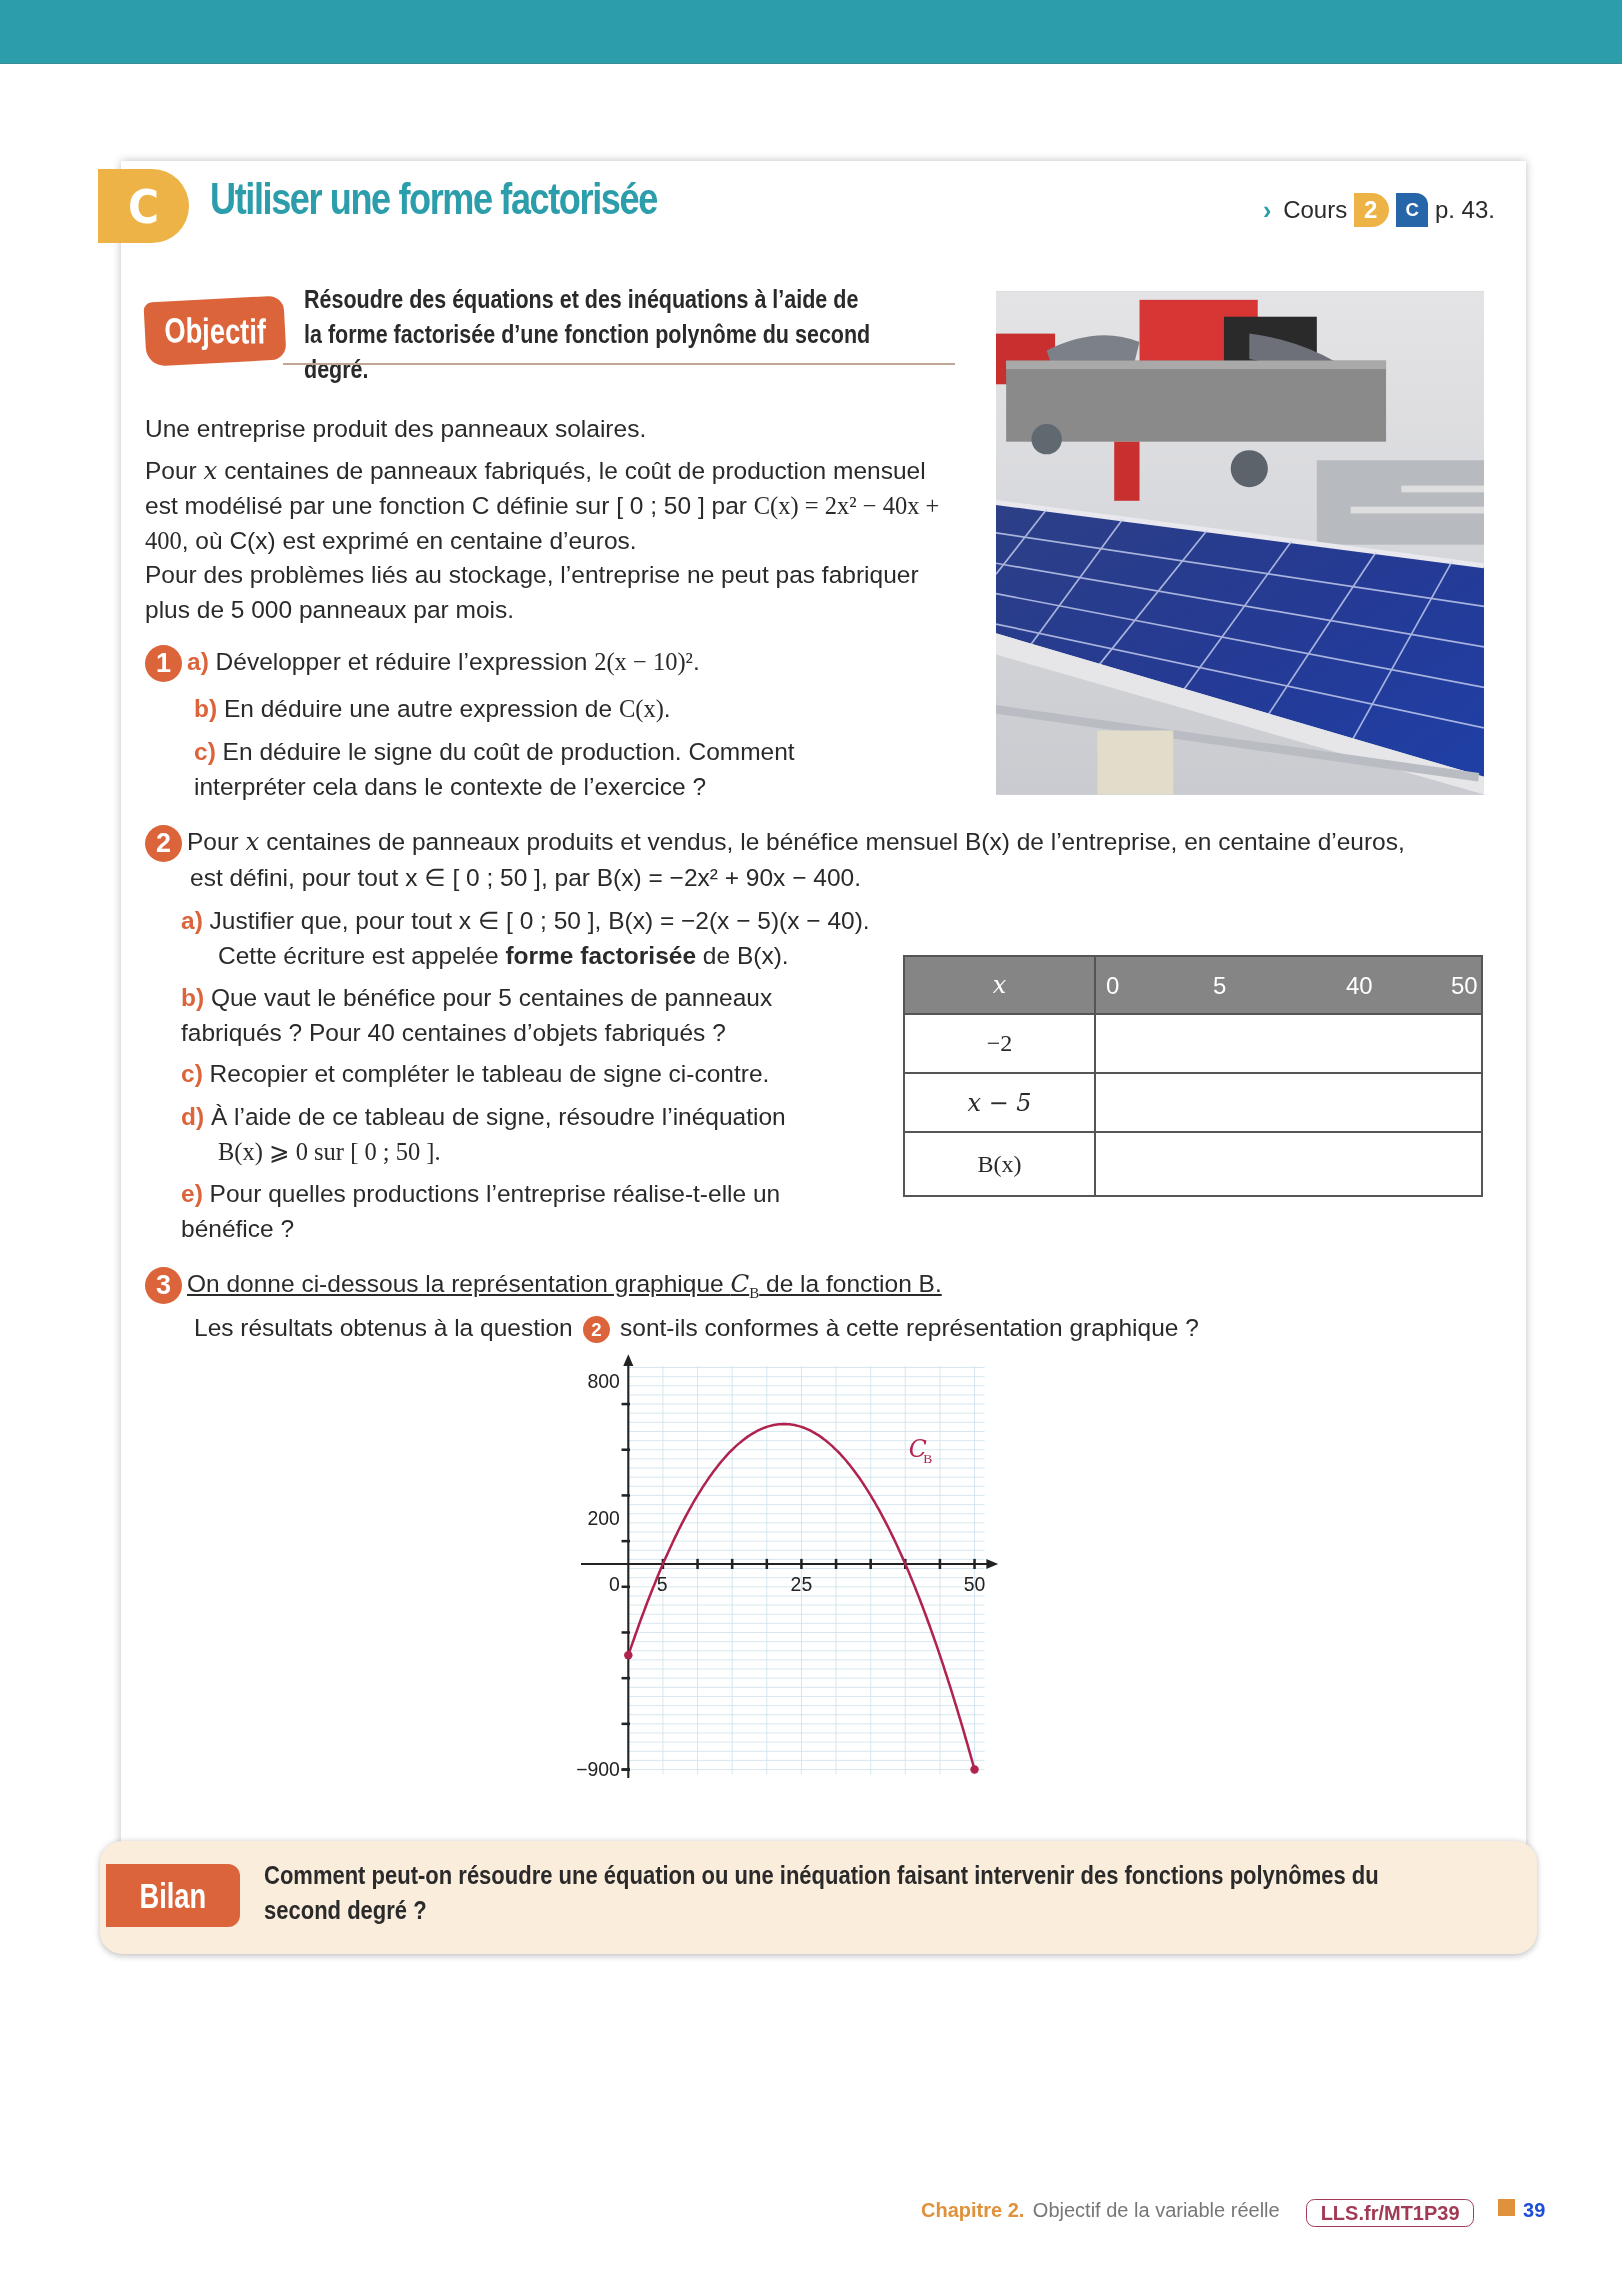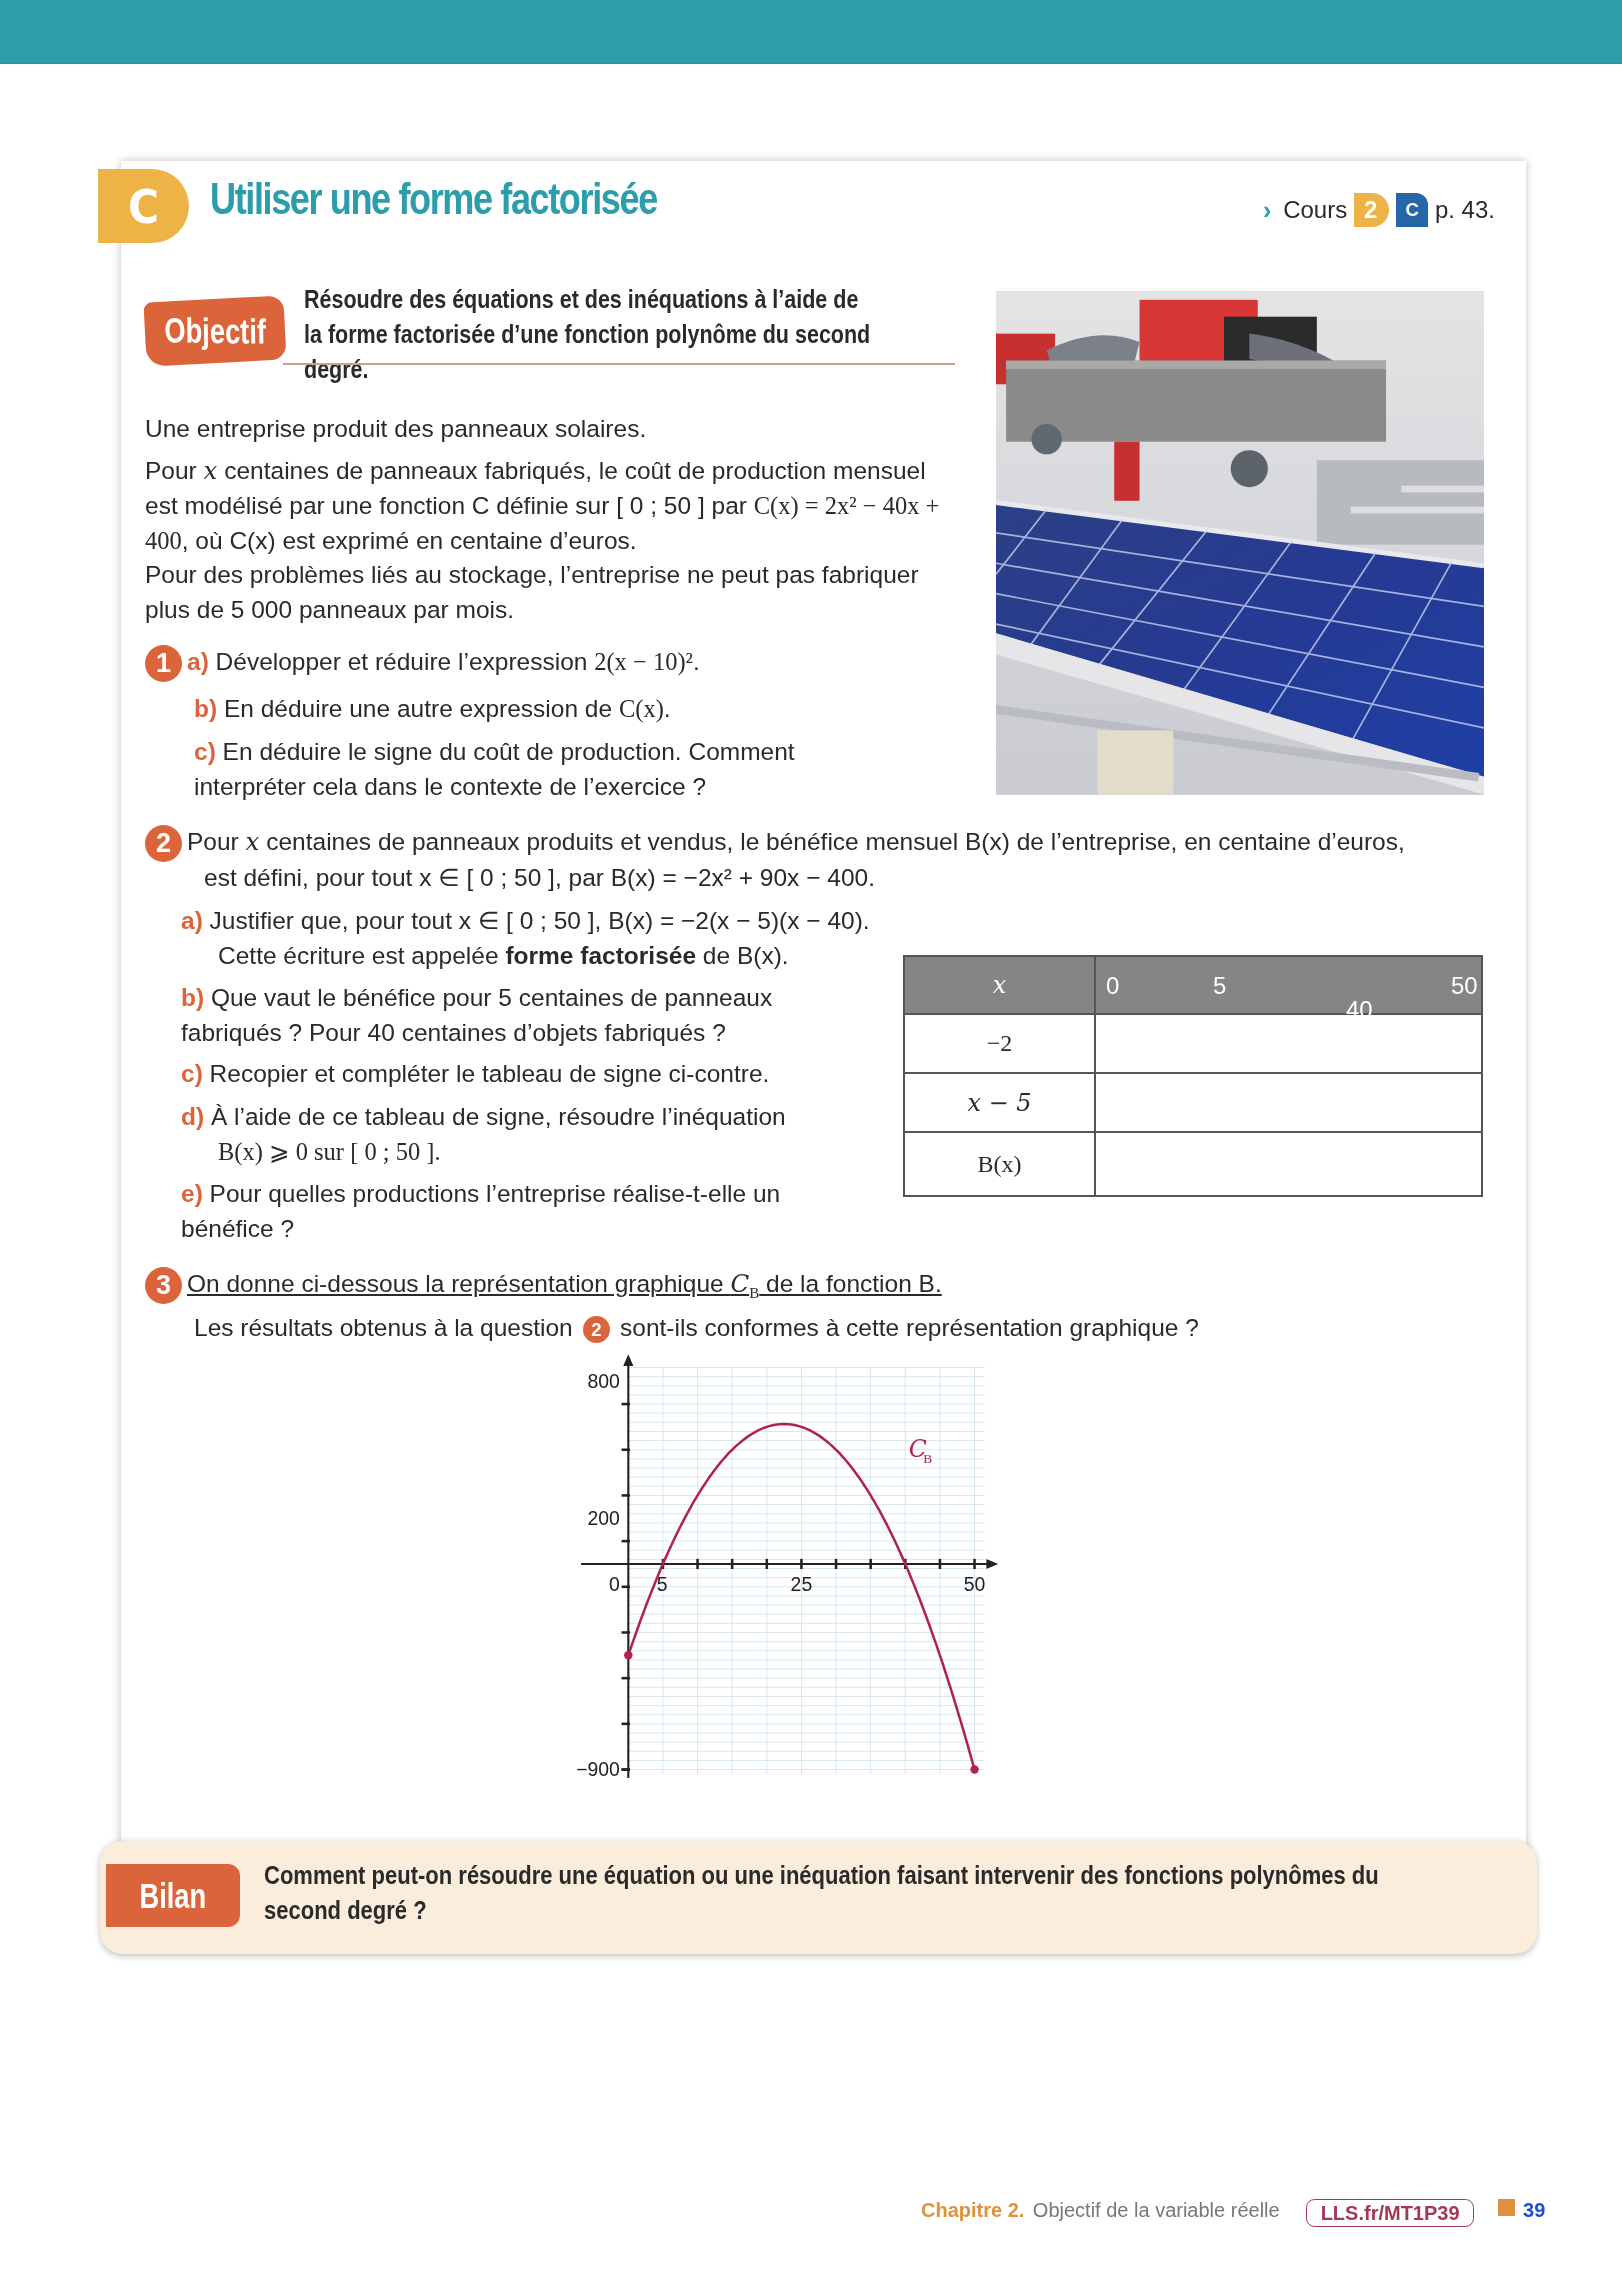--- a/index.html
+++ b/index.html
@@ -155,21 +155,21 @@
   <span>En déduire une autre expression de </span><span class="mroman">C(x)</span><span>.</span>
 </div>
 <div class="para" style="top:734px; left:194px; width:668px;">
   <span class="ql">c)</span>
   <span>En déduire le signe du coût de production. Comment interpréter cela dans le contexte de l’exercice ?</span>
 </div>
 
 <div class="para" style="top:824px; left:145px; width:1369px;">
   <span class="qnum">2</span><span>Pour </span><span class="math">x</span><span> centaines de panneaux produits et vendus, le bénéfice mensuel B(x) de l’entreprise, en centaine d’euros,</span>
 </div>
-<div class="para" style="top:860px; left:204px; width:1318px;">est défini, pour tout x ∈ [ 0 ; 50 ], par B(x) = −2x² + 90x − 400.</div>
+<div class="para" style="top:860px; left:190px; width:1318px;">est défini, pour tout x ∈ [ 0 ; 50 ], par B(x) = −2x² + 90x − 400.</div>
 <div class="para" style="top:903px; left:181px; width:761px;">
   <span class="ql">a)</span>
   <span>Justifier que, pour tout x ∈ [ 0 ; 50 ], B(x) = −2(x − 5)(x − 40).</span>
 </div>
 <div class="para" style="top:938px; left:218px; width:676px;">
   <span>Cette écriture est appelée </span><b>forme factorisée</b><span> de B(x).</span>
 </div>
 <div class="para" style="top:980px; left:181px; width:676px;">
   <span class="ql">b)</span>
   <span>Que vaut le bénéfice pour 5 centaines de panneaux fabriqués ? Pour 40 centaines d’objets fabriqués ?</span>
@@ -189,21 +189,21 @@
 </div>
 
 <table class="sign-table">
   <tbody>
       <tr>
     <th class="hcol math">x</th>
     <th>
       <div class="xvals">
         <span style="left:10px;">0</span>
         <span style="left:117px;">5</span>
-        <span style="left:250px;margin-top:24px;">40</span>
+        <span style="left:250px;">40</span>
         <span style="left:355px;">50</span>
       </div>
     </th>
   </tr>
   <tr style="height:56px;">
     <td class="mroman">−2</td>
     <td></td>
   </tr>
   <tr style="height:52px;">
     <td class="math">x − 5</td>

